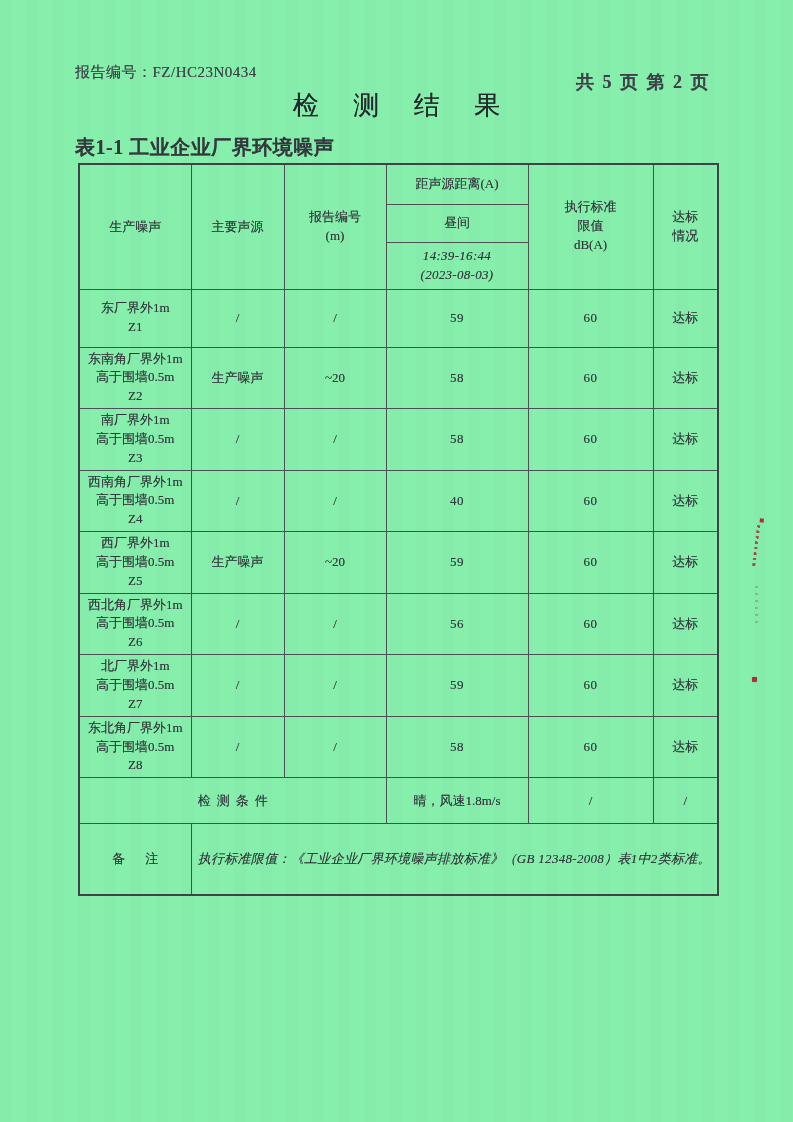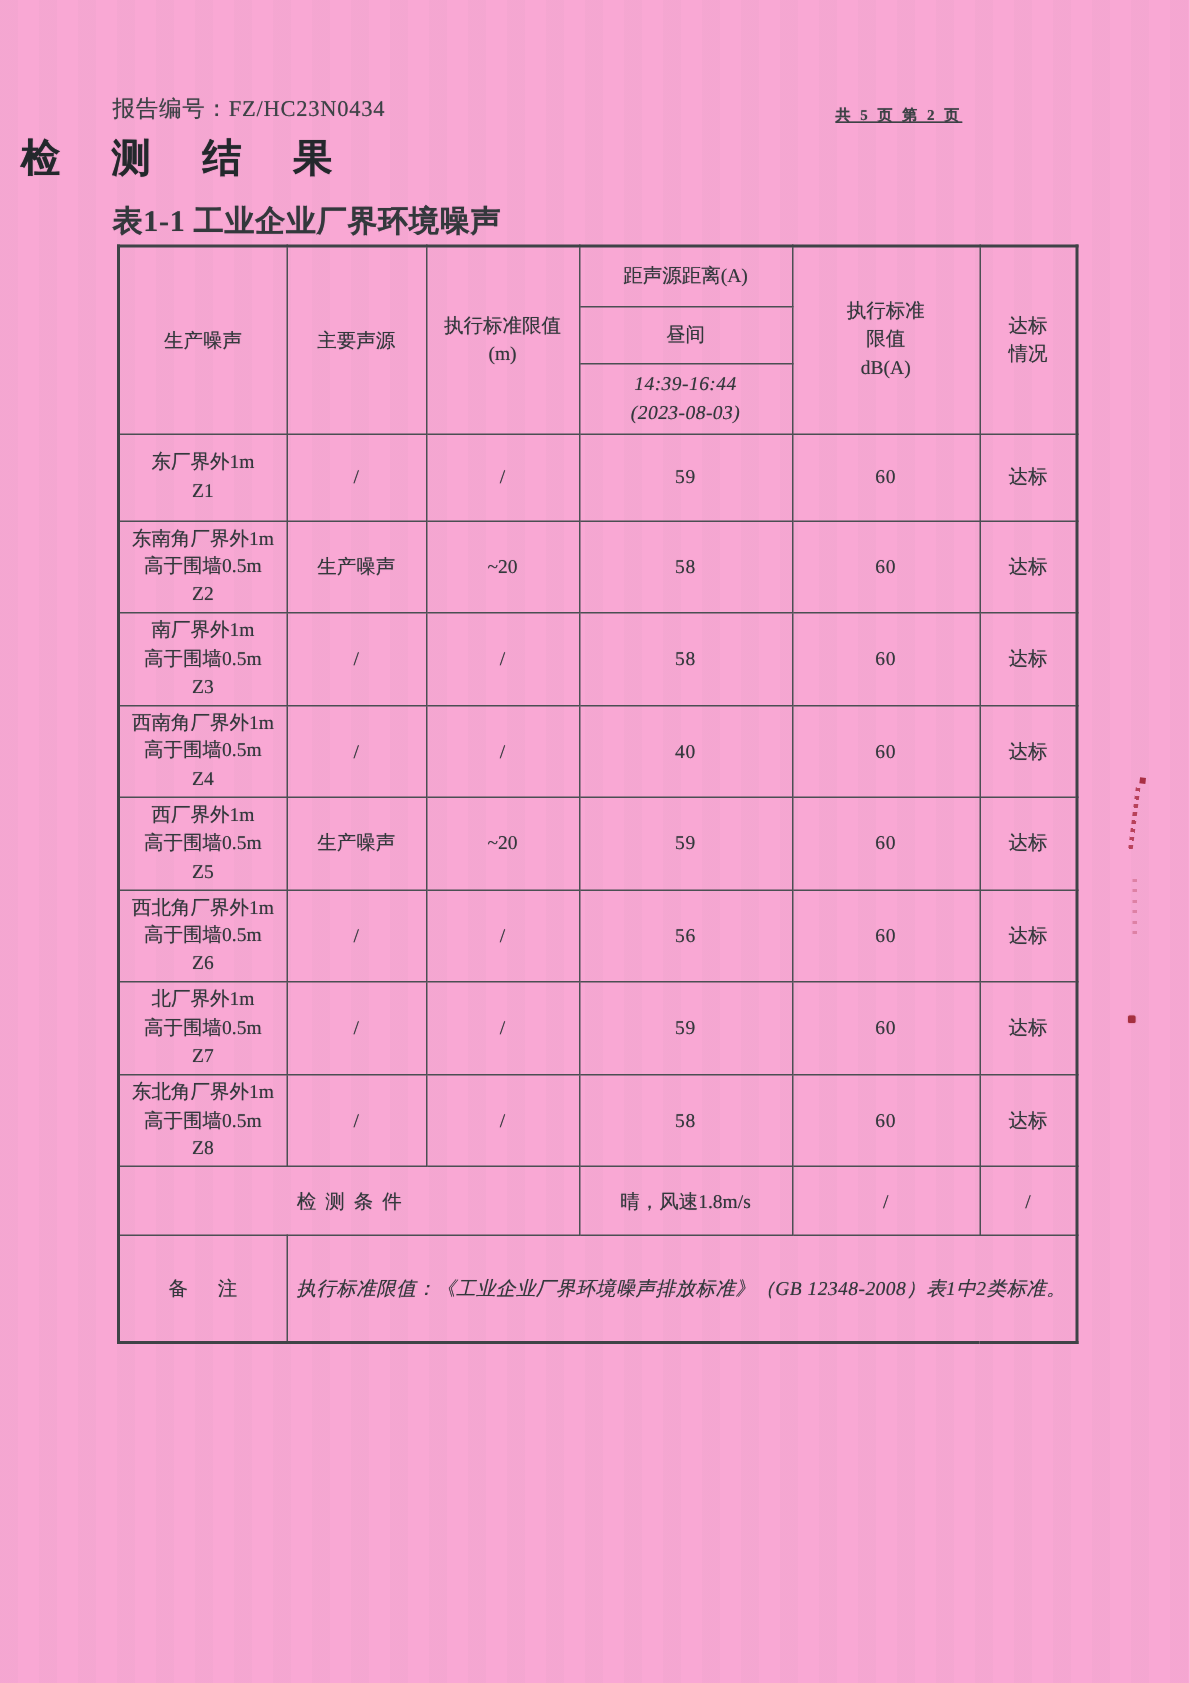--- a/index.html
+++ b/index.html
@@ -4,21 +4,21 @@
 <style>
   html, body { margin: 0; padding: 0; }
   body {
     background: #ffffff;
     font-family: "Liberation Serif", "DejaVu Serif", serif;
   }
   .page {
     position: relative;
     width: 793px;
     height: 1122px;
-    background: #f9a8d4;
+    background: #86efac;
     overflow: hidden;
     color: #363a3e;
   }
   
   .page::before {
     content: "";
     position: absolute;
     inset: 0;
     background: repeating-linear-gradient(90deg,
       rgba(120,125,130,0.035) 0px, rgba(120,125,130,0.035) 12px,
@@ -28,35 +28,35 @@
   .report-no {
     position: absolute;
     left: 75px; top: 63px;
     font-size: 15px;
     letter-spacing: 0.5px;
     color: #3d4246;
     text-shadow: 0 0 0.5px rgba(60,65,70,0.6);
   }
   .page-info {
     position: absolute;
-    left: 557px; top: 70px;
-    font-size: 10px;
+    left: 576px; top: 70px;
+    font-size: 18px;
     font-weight: bold;
     letter-spacing: 2px;
     color: #3d4246;
     text-shadow: 0 0 0.5px rgba(60,65,70,0.6);
-    text-decoration: underline;
   }
   .title {
     position: absolute;
     left: 0; top: 88px;
     width: 793px;
     margin: 0;
+    text-align: center;
     font-size: 26px;
-    font-weight: bold;
+    font-weight: normal;
     letter-spacing: 14px;
     text-indent: 14px;
     color: #23282c;
     text-shadow: 0 0 0.6px rgba(35,40,44,0.7);
   }
   .caption {
     position: absolute;
     left: 75px; top: 134px;
     font-size: 20px;
     font-weight: bold;
@@ -152,21 +152,21 @@
         <col style="width:93px">
         <col style="width:102px">
       <col style="width:142px">
         <col style="width:125px">
         <col style="width:65px">
     </colgroup>
     <thead>
       <tr class="hrow-a">
         <th rowspan="3">生产噪声</th>
         <th rowspan="3">主要声源</th>
-        <th rowspan="3" class="pre">执行标准限值
+        <th rowspan="3" class="pre">报告编号
 (m)</th>
         <th>距声源距离(A)</th>
         <th rowspan="3" class="pre">执行标准
 限值
 dB(A)</th>
         <th rowspan="3" class="pre">达标
 情况</th>
       </tr>
       <tr class="hrow-b">
         <th>昼间</th>

